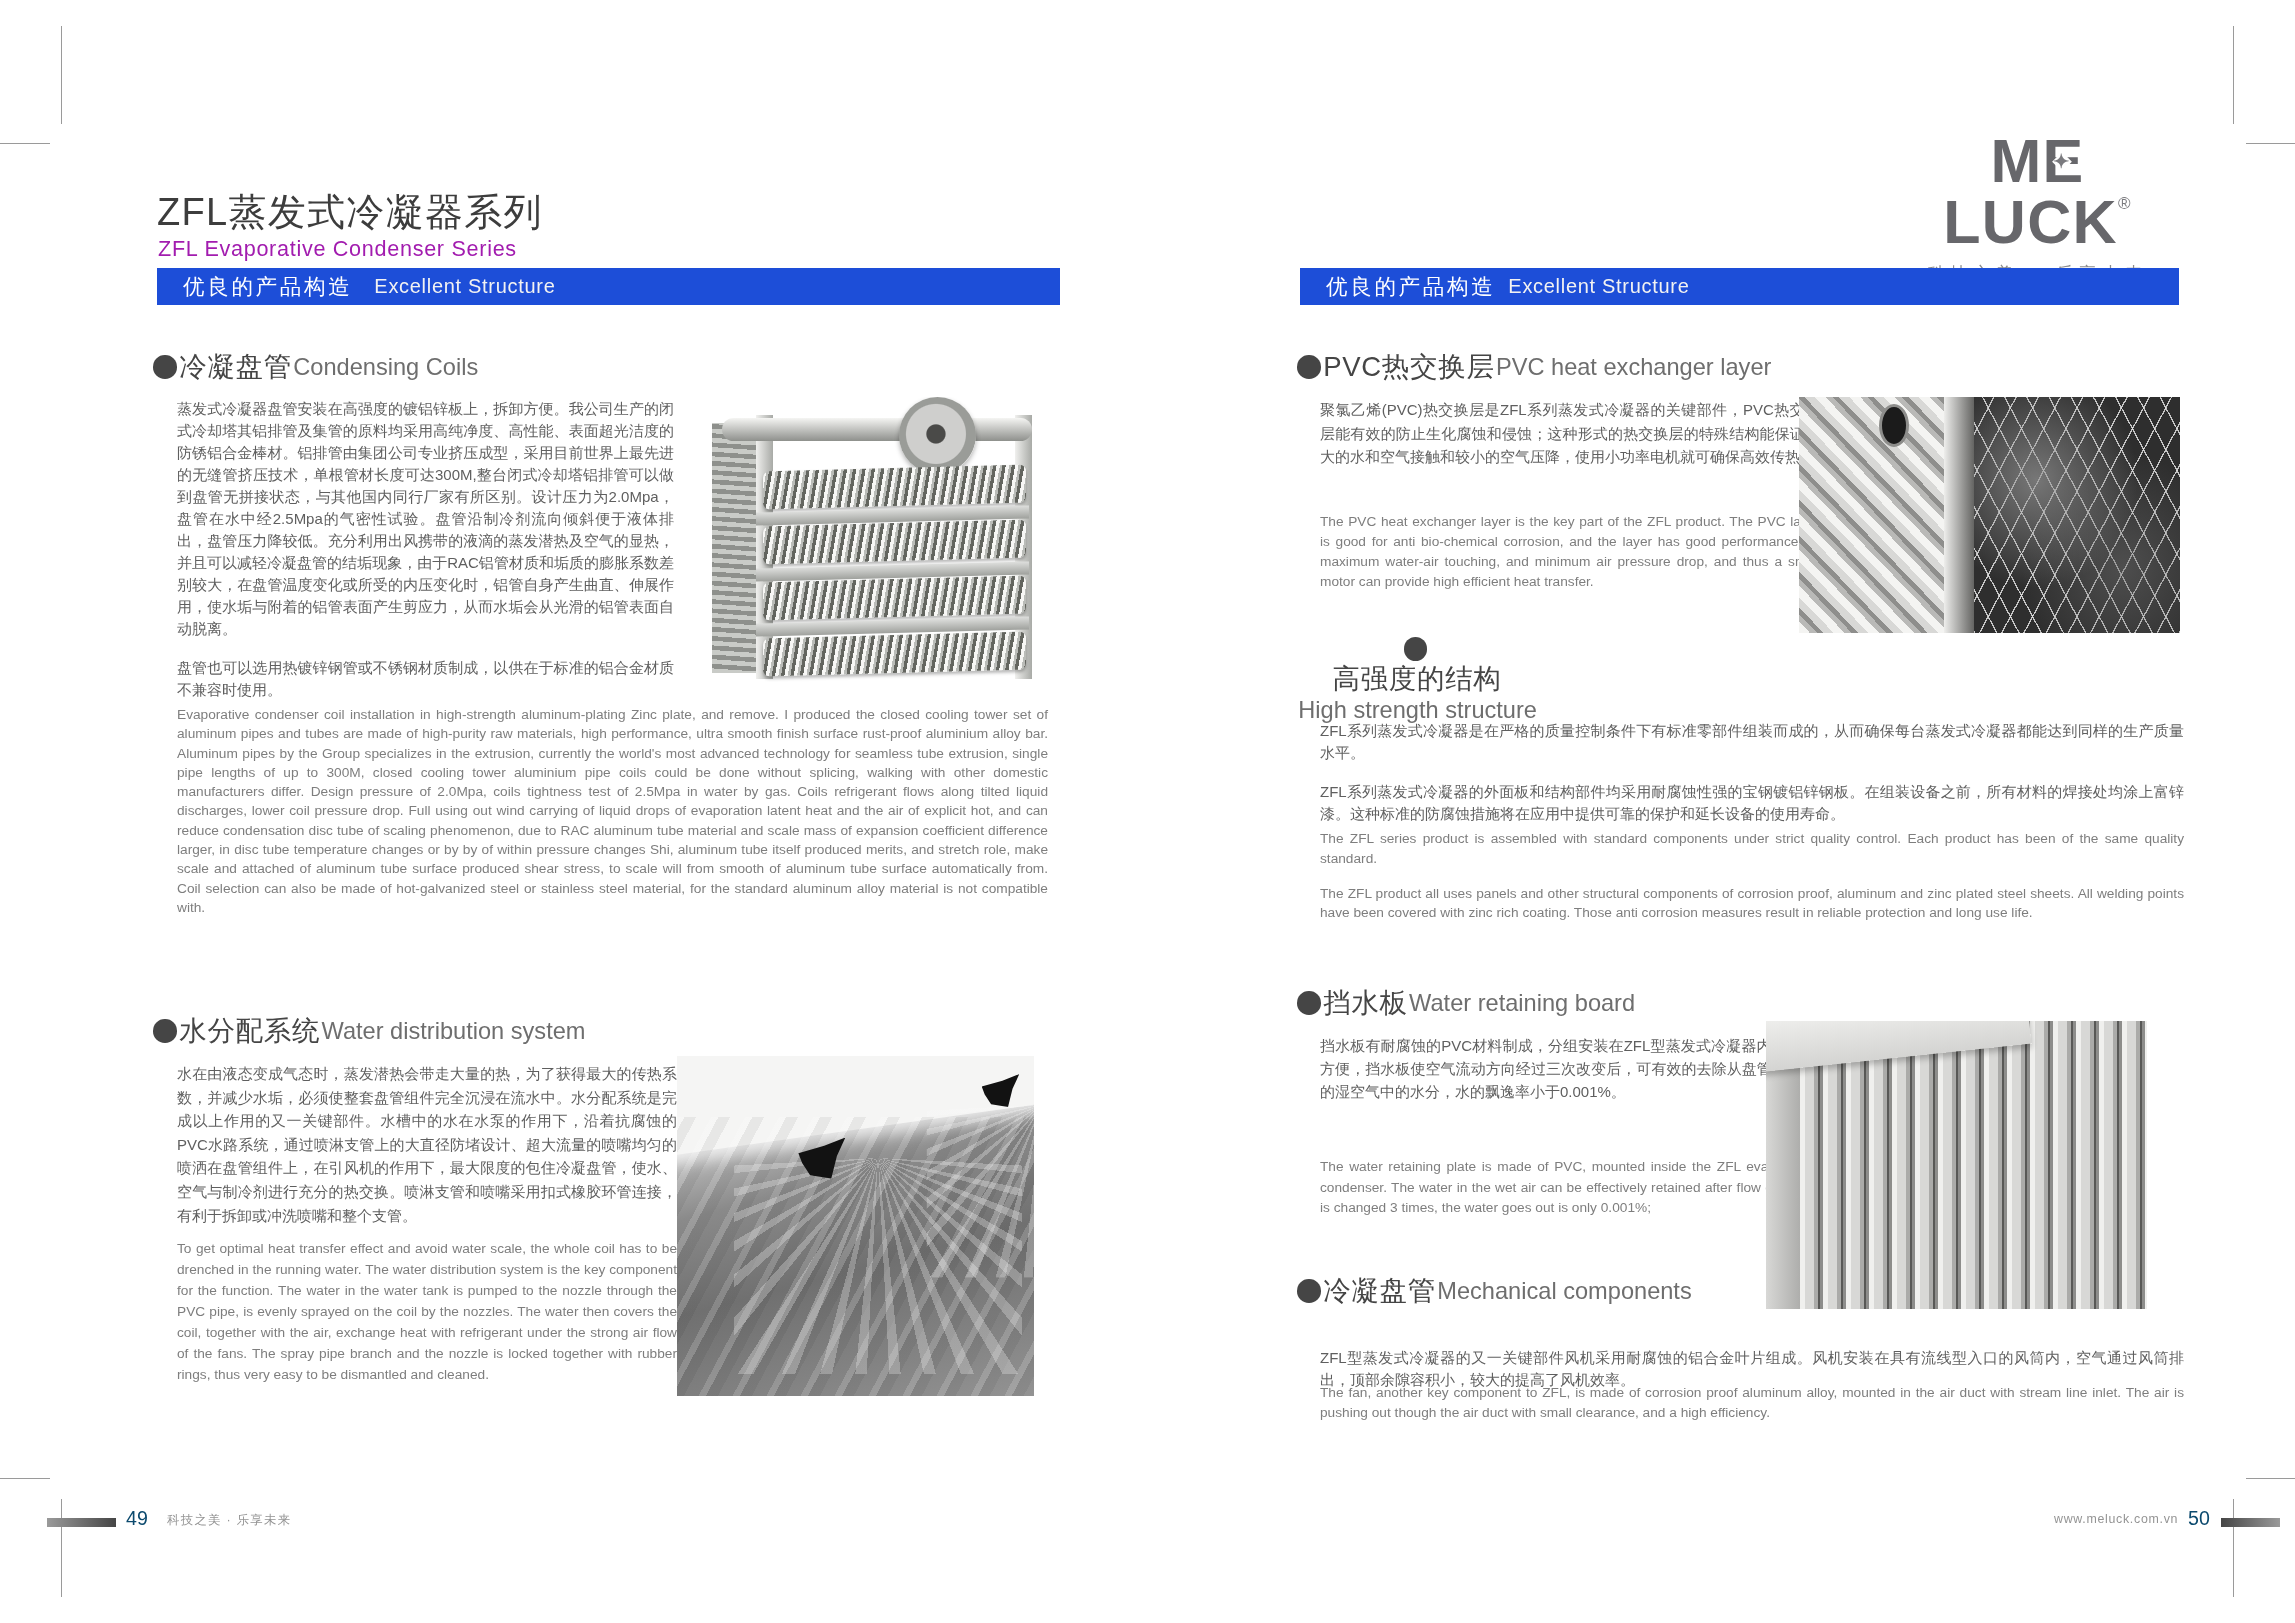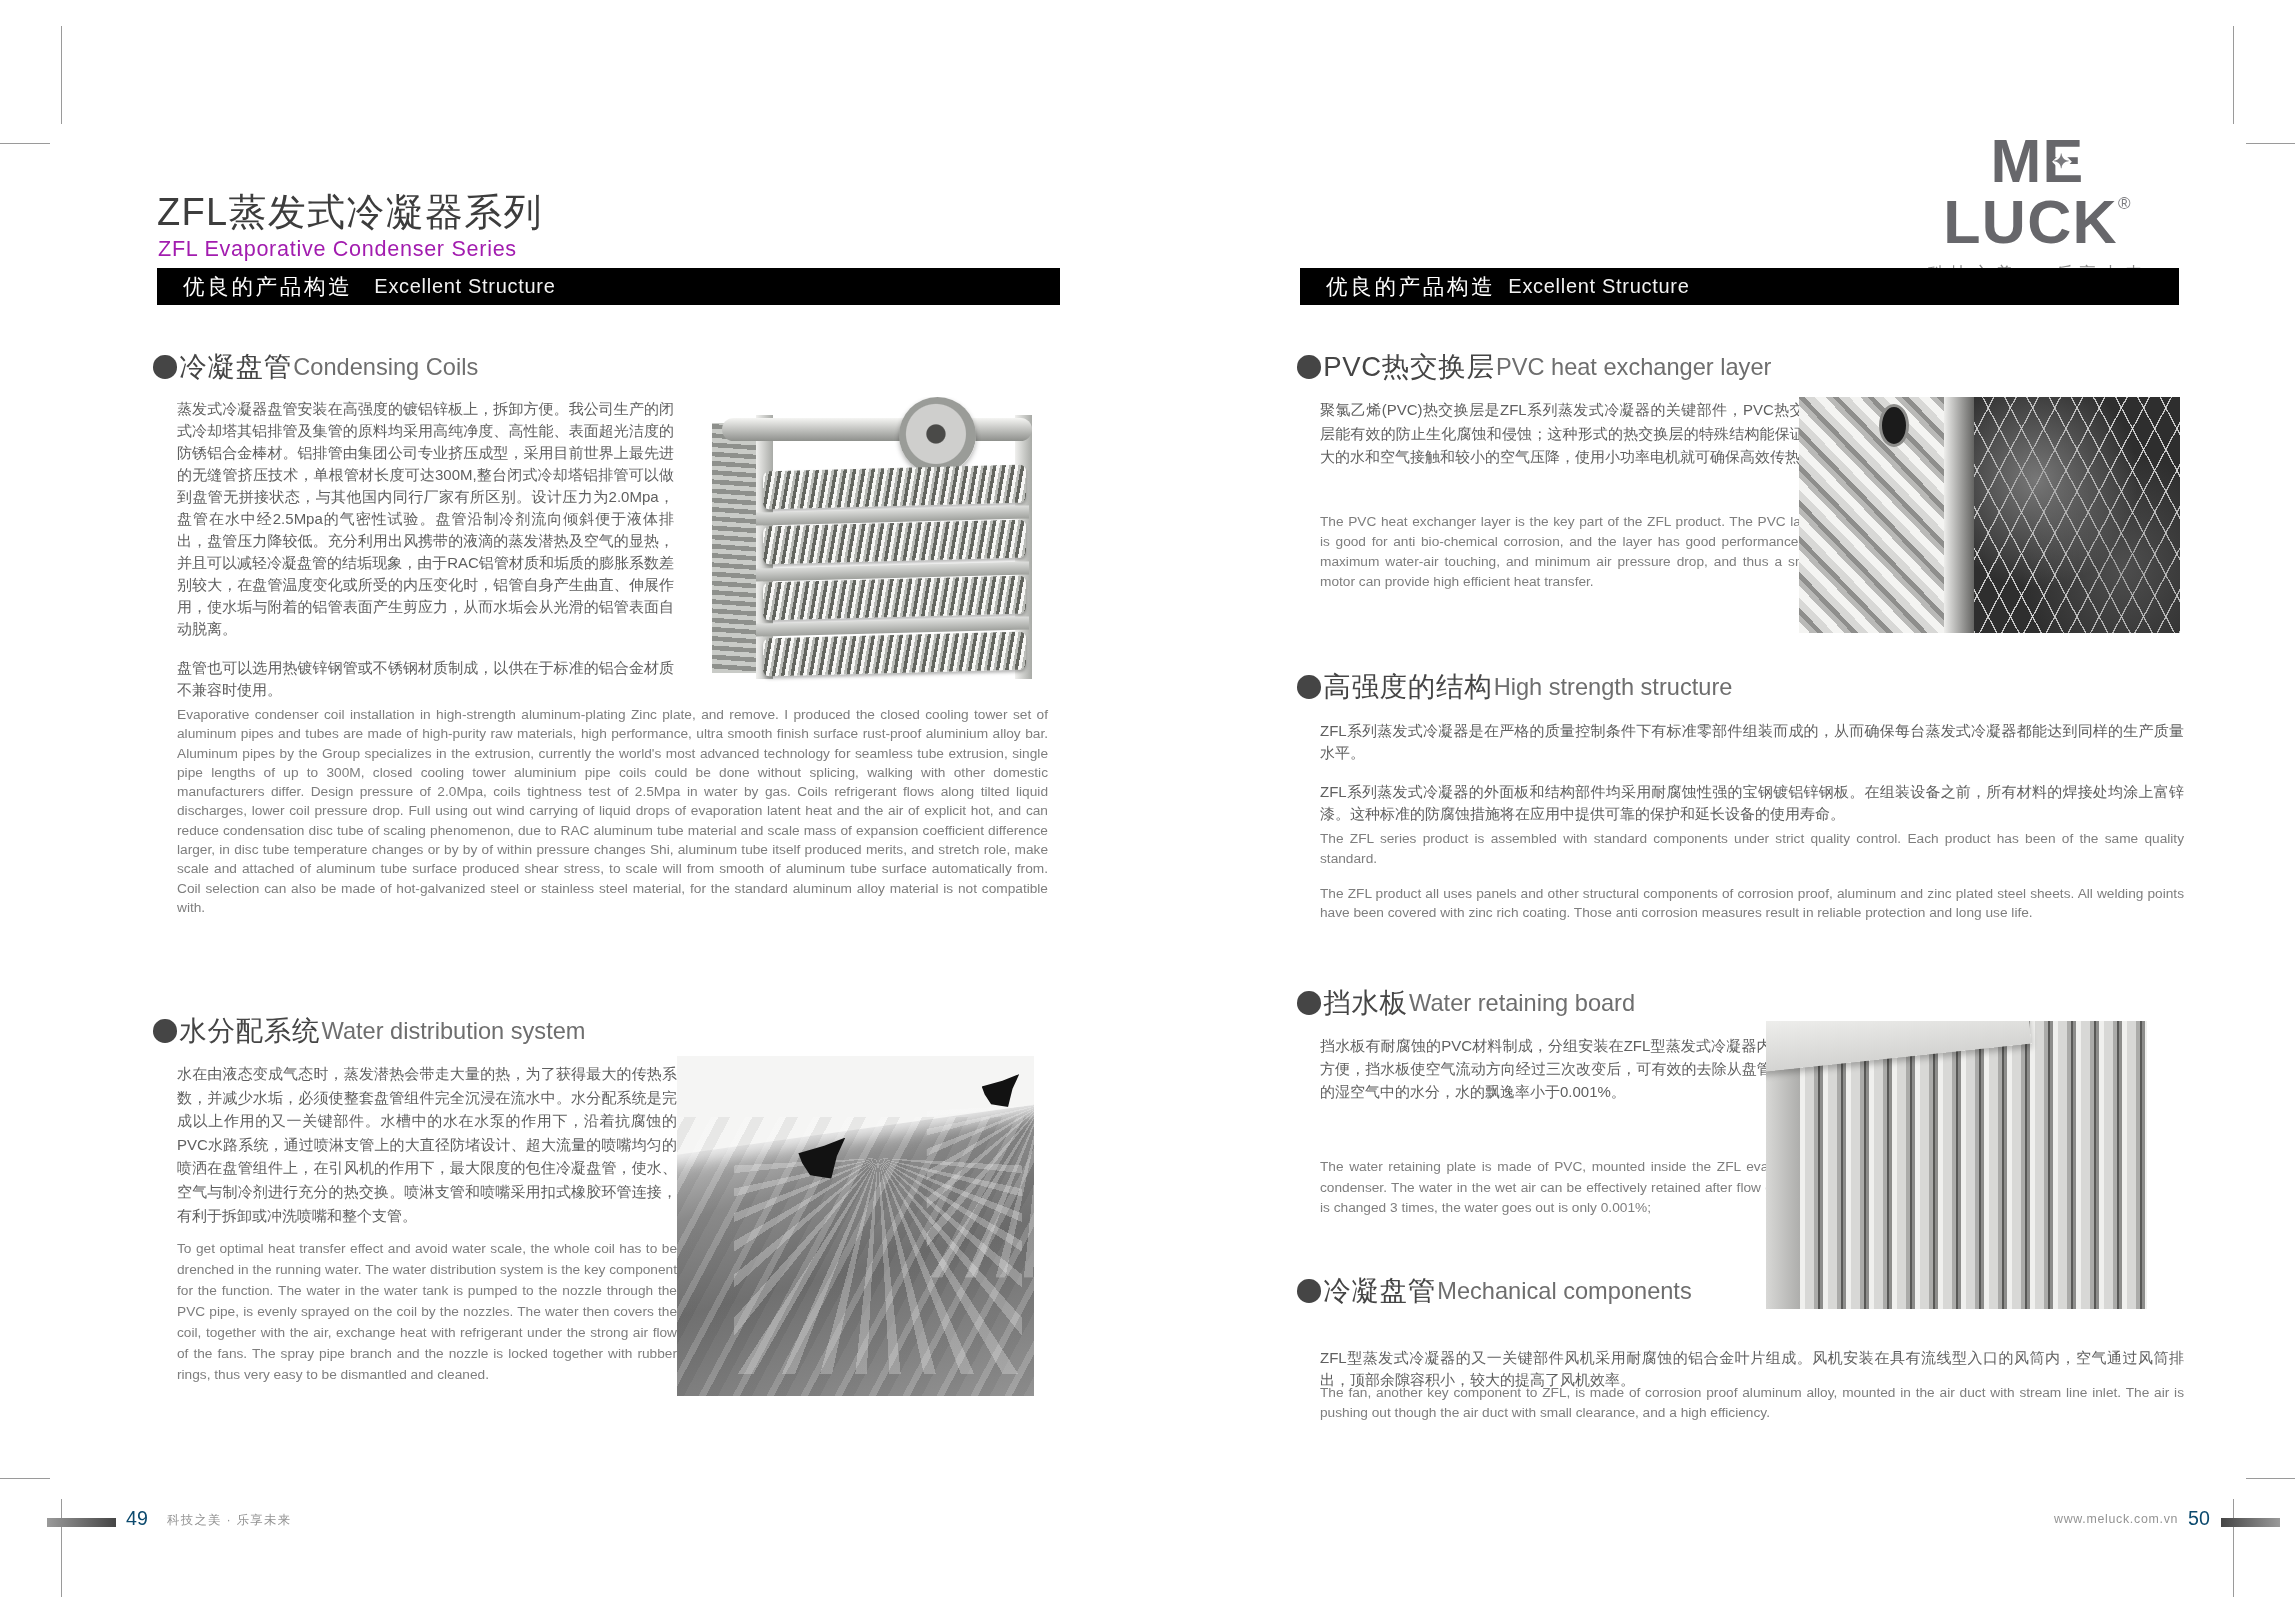--- a/index.html
+++ b/index.html
@@ -8,21 +8,21 @@
     font-family:"Liberation Sans", sans-serif;overflow:hidden;
   }
   
   .mark{position:absolute;background:#9a9a9a;}
   .mark-v{width:1.3px;height:98px;}
   .mark-h{width:50px;height:1.3px;}
   
   .title-cn{position:absolute;left:157px;top:187px;font-size:38px;color:#3d3d3d;letter-spacing:1.3px;font-weight:400;}
   .title-en{position:absolute;left:158px;top:236px;font-size:21.6px;color:#a21caf;letter-spacing:0.7px;}
   
-  .banner{position:absolute;top:268px;height:37px;background:#000000;display:flex;align-items:center;padding-left:26px;box-sizing:border-box;}
+  .banner{position:absolute;top:268px;height:37px;background:#1d4ed8;display:flex;align-items:center;padding-left:26px;box-sizing:border-box;}
   .banner .b-cn{font-size:21.6px;color:#ffffff;letter-spacing:2.6px;}
   .banner .b-en{font-size:20px;color:#f2f2f2;margin-left:22px;letter-spacing:0.7px;}
   
   .sec-heading{position:absolute;display:flex;align-items:center;white-space:nowrap;}
   .bullet{width:23.6px;height:23.6px;border-radius:50%;background:#454545;display:inline-block;margin-right:2.6px;flex:0 0 auto;}
   .h-cn{font-size:27.5px;color:#454545;letter-spacing:0.7px;}
   .h-en{font-size:23.6px;color:#6e6e6e;margin-left:1.3px;}
   
   .cn-body{position:absolute;font-size:15px;line-height:22px;color:#5f5f5f;text-align:justify;}
   .cn-body p{margin:0 0 17px 0;}
@@ -182,21 +182,21 @@
     <p>The PVC heat exchanger layer is the key part of the ZFL product. The PVC layer is good for anti bio-chemical corrosion, and the layer has good performance for maximum water-air touching, and minimum air pressure drop, and thus a small motor can provide high efficient heat transfer.</p>
   </div>
 
   <div class="photo photo-pvc" style="left:1799px;top:397px;width:381px;height:236px;" title="PVC heat exchanger honeycomb layer">
     <div class="pvc-left"></div>
     <div class="pvc-hole"></div>
     <div class="pvc-edge"></div>
     <div class="pvc-right"></div>
   </div>
 
-  <div class="sec-heading" style="left:1297px;top:669px;">
+  <div class="sec-heading" style="left:1297px;top:637px;flex-direction:column;">
     <span class="bullet"></span>
     <span class="h-cn">高强度的结构</span>
     <span class="h-en">High strength structure</span>
   </div>
 
   <div class="cn-body cn-wide" style="left:1320px;top:720px;width:864px;">
     <p>ZFL系列蒸发式冷凝器是在严格的质量控制条件下有标准零部件组装而成的，从而确保每台蒸发式冷凝器都能达到同样的生产质量水平。</p>
     <p>ZFL系列蒸发式冷凝器的外面板和结构部件均采用耐腐蚀性强的宝钢镀铝锌钢板。在组装设备之前，所有材料的焊接处均涂上富锌漆。这种标准的防腐蚀措施将在应用中提供可靠的保护和延长设备的使用寿命。</p>
   </div>
   <div class="en-body" style="left:1320px;top:829px;width:864px;">

